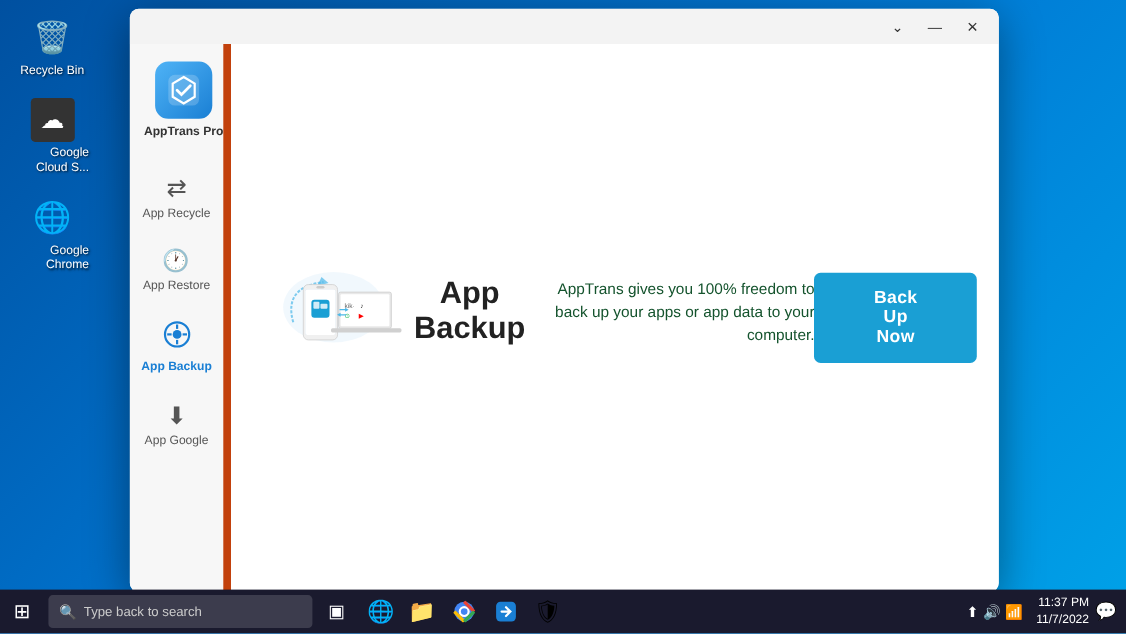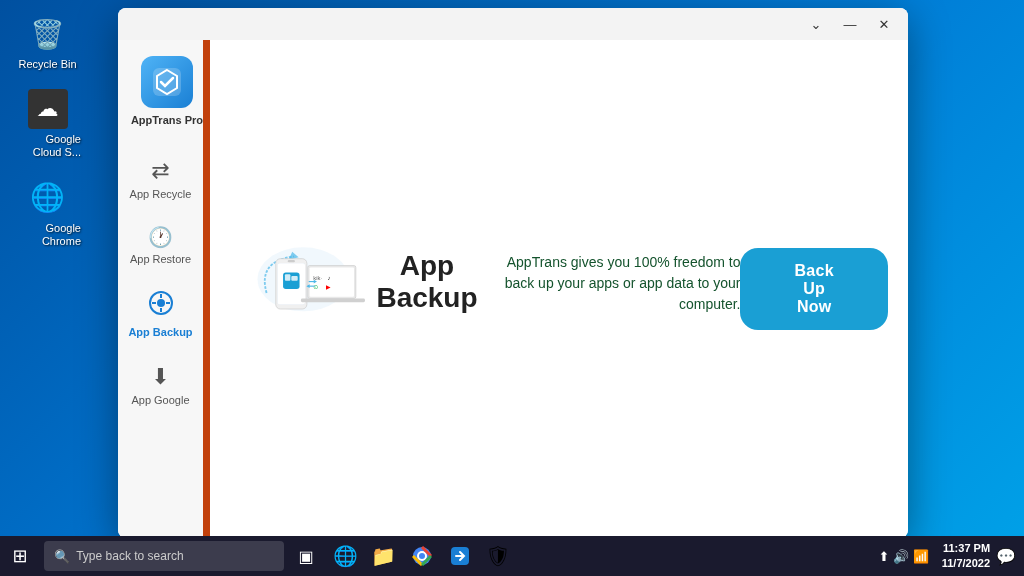--- a/index.html
+++ b/index.html
@@ -203,21 +203,21 @@
       max-width: 420px;
       margin-bottom: 12px;
       line-height: 1.5;
     }
 
     .backup-btn {
       background: #1a9fd4;
       color: white;
       border: none;
       padding: 14px 48px;
-      border-radius: 18px;
+      border-radius: 6px;
       font-size: 16px;
       font-weight: 600;
       cursor: pointer;
       letter-spacing: 0.3px;
     }
 
     
     .taskbar {
       position: absolute;
       bottom: 0;
@@ -305,21 +305,20 @@
       color: white;
       font-size: 13px;
       cursor: pointer;
     }
     .tray-time {
       color: white;
       font-size: 11px;
       text-align: right;
       line-height: 1.4;
       margin-left: 6px;
-      font-weight: bold;
     }
     .tray-notification {
       color: white;
       font-size: 16px;
       cursor: pointer;
     }
   </style>
 </head>
 <body>
 

